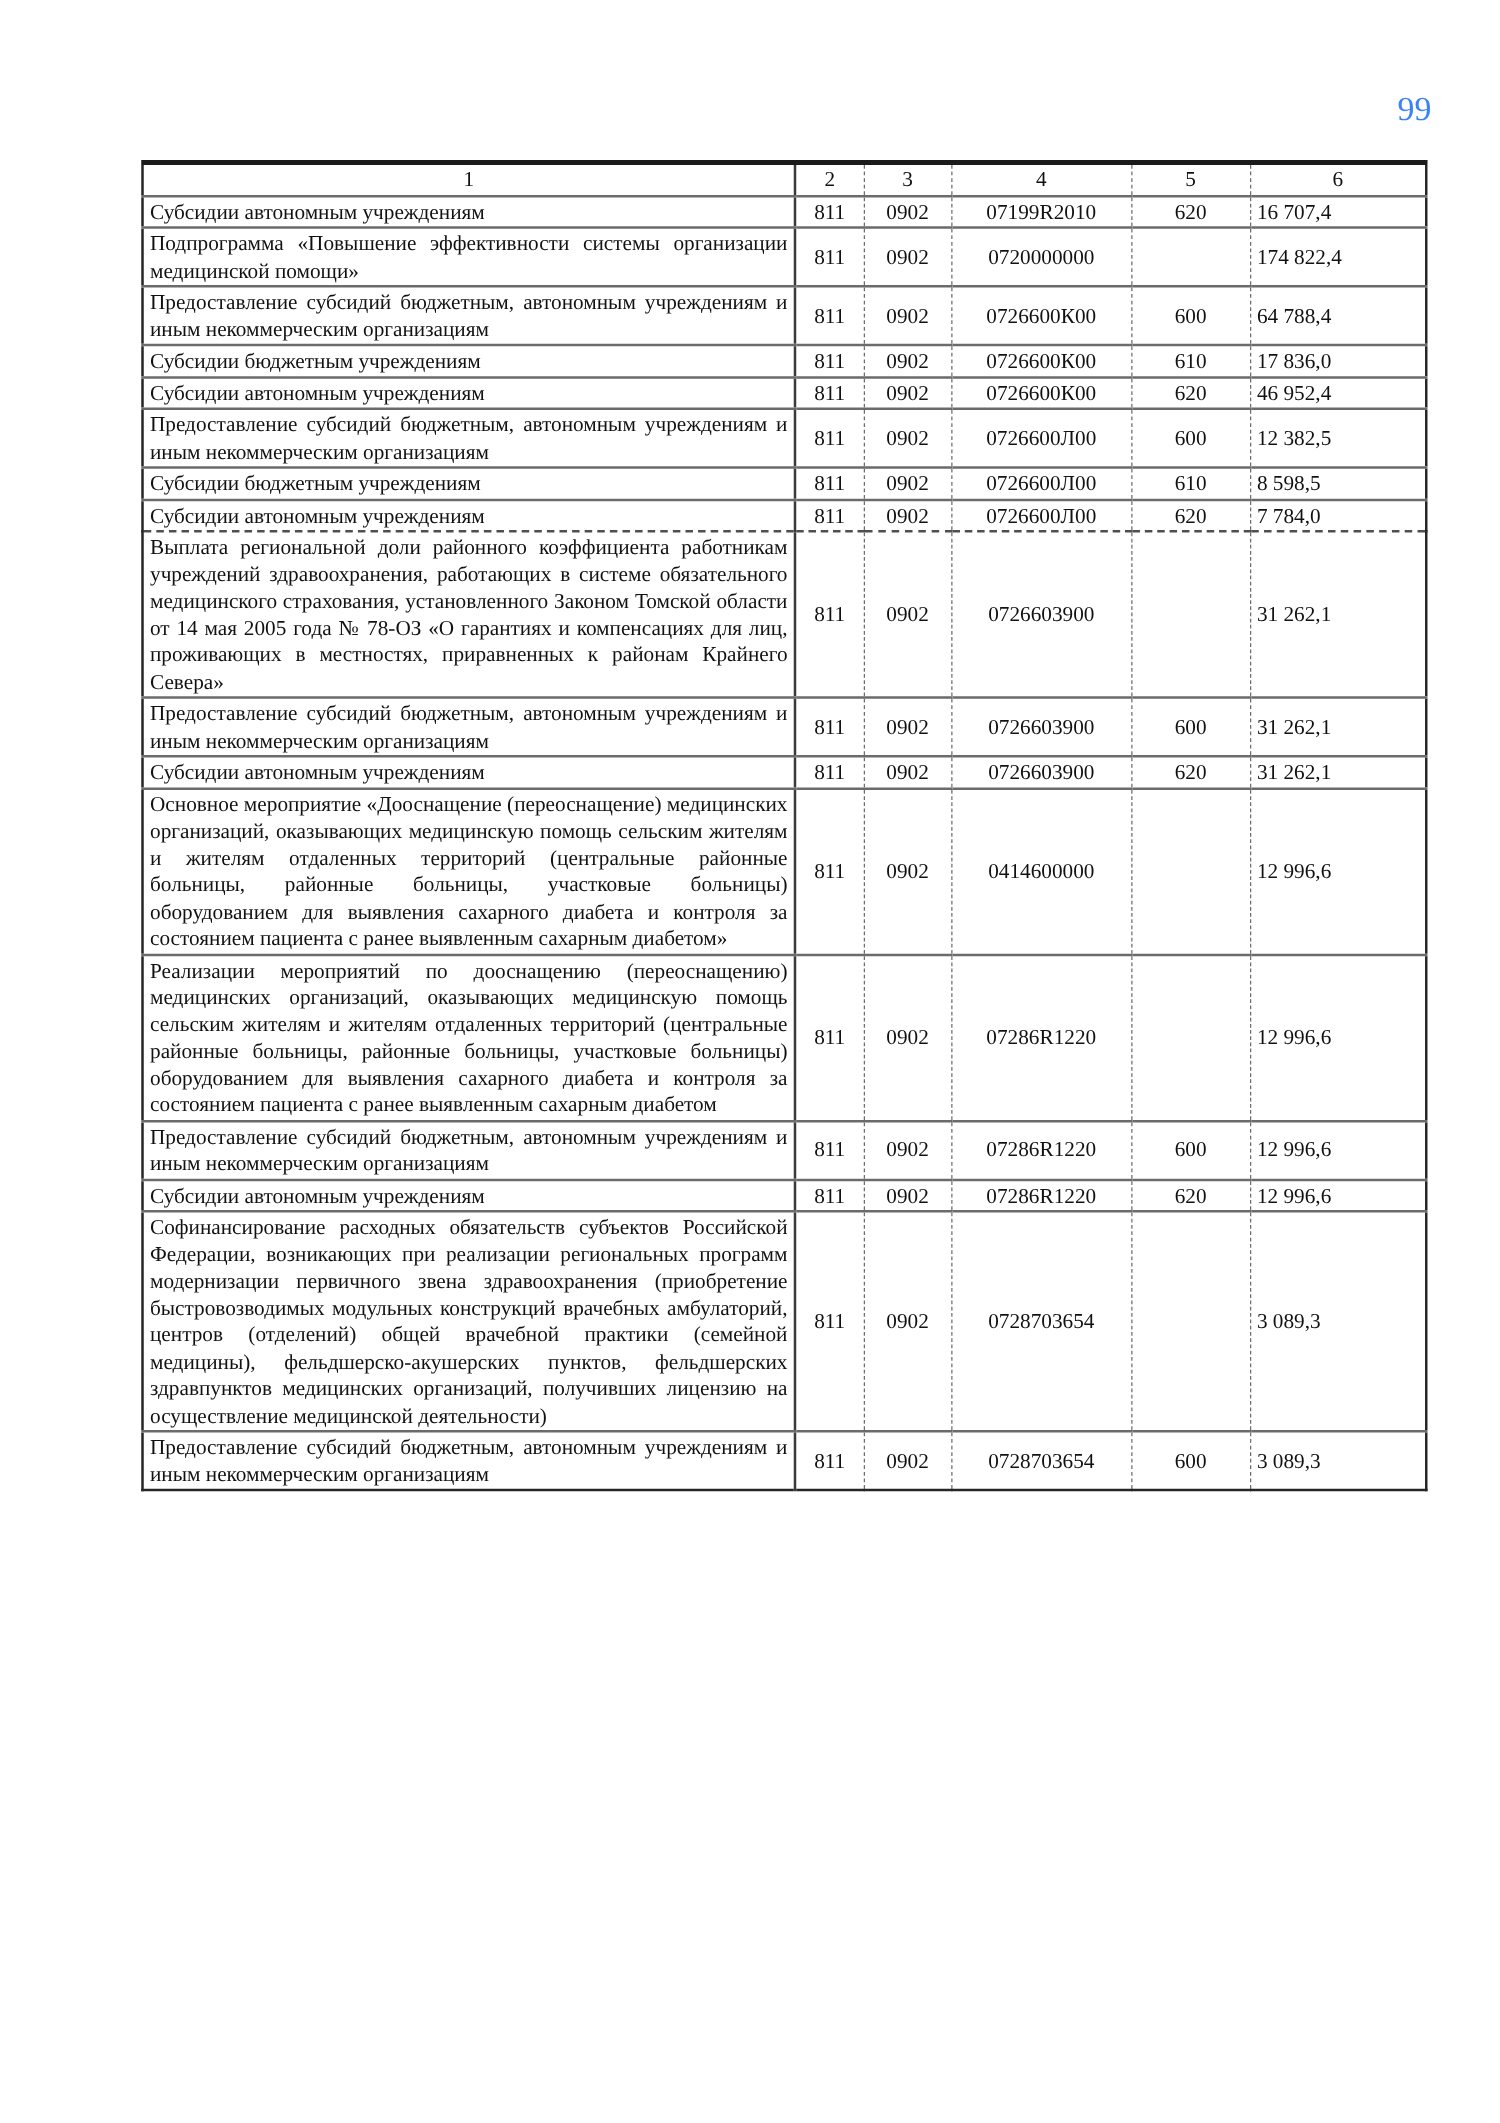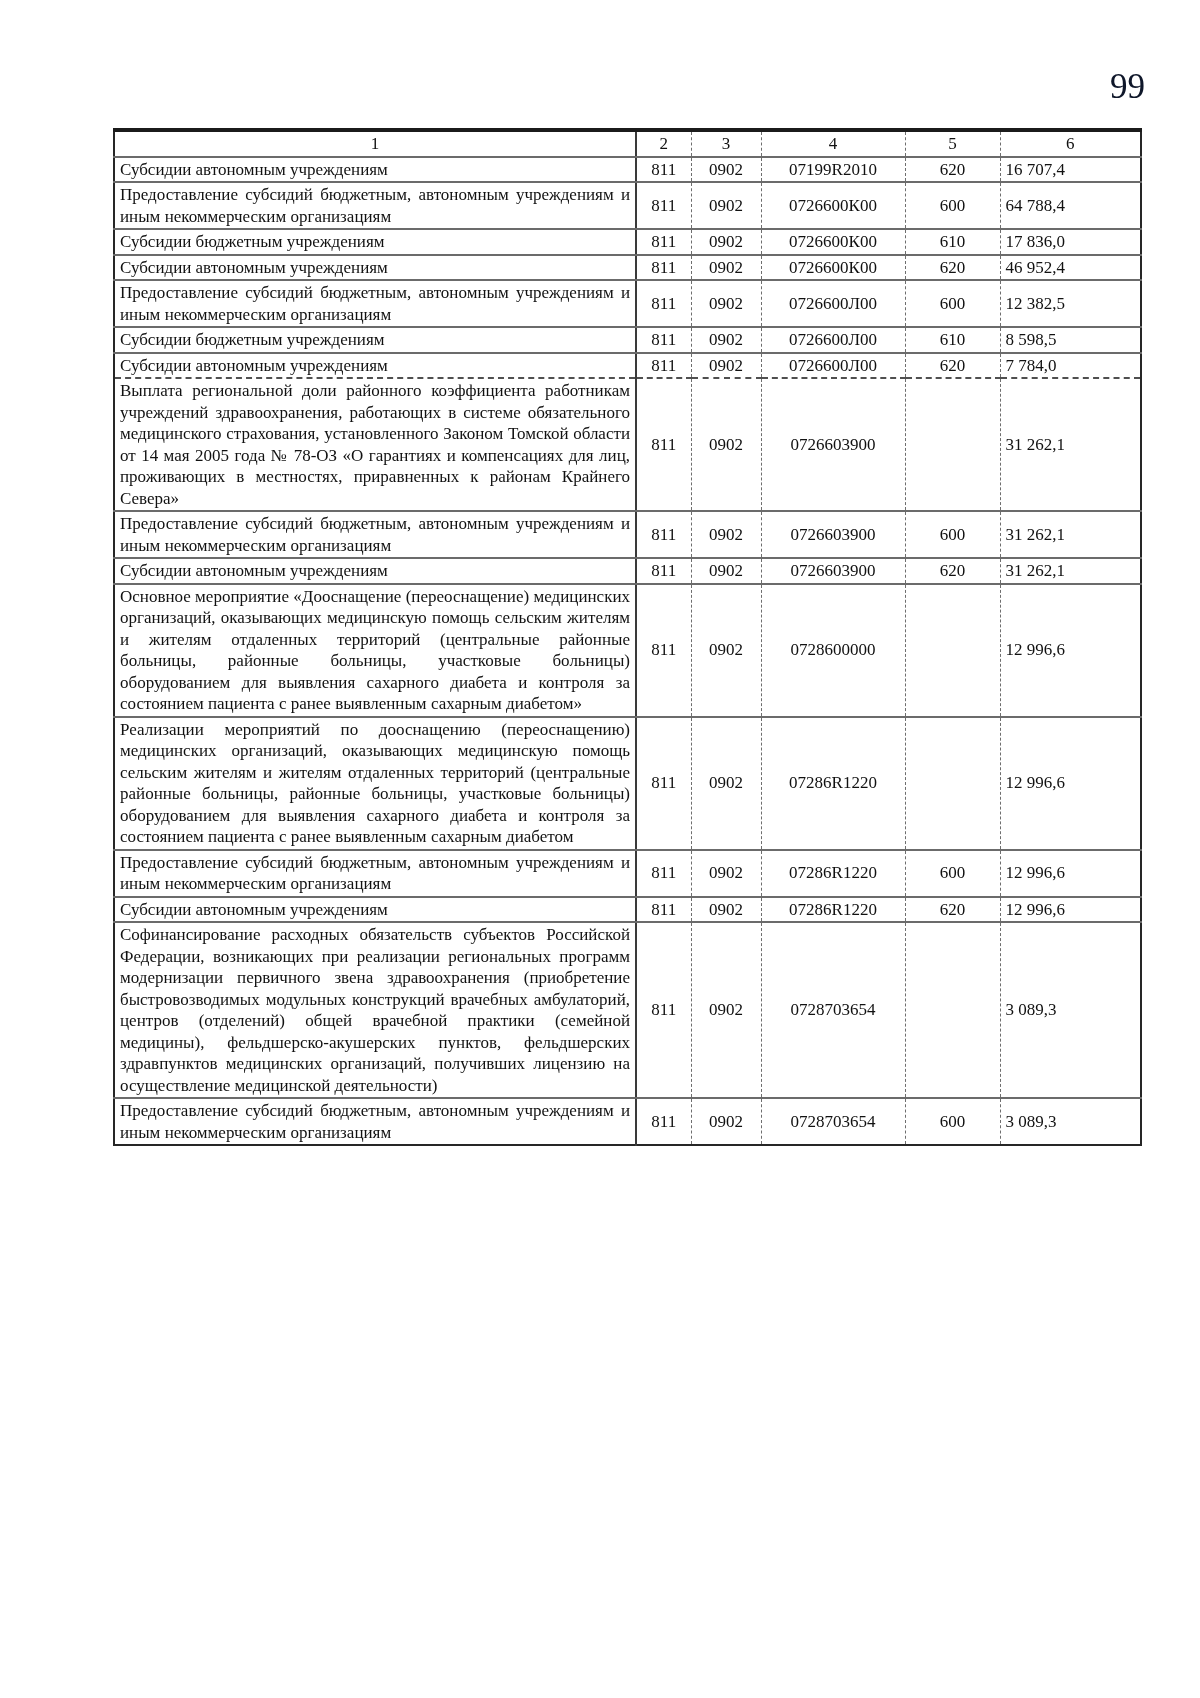--- a/index.html
+++ b/index.html
@@ -13,23 +13,23 @@
     height: 1698px;
     background: #ffffff;
     font-family: "Liberation Serif", "DejaVu Serif", serif;
     color: #111;
     overflow: hidden;
   }
   .page-number {
     position: absolute;
     top: 72px;
     right: 55px;
-    font-size: 35px;
+    font-size: 27px;
     line-height: 30px;
-    color: #0f172a;
+    color: #3b82f6;
   }
   table.budget-table {
     position: absolute;
     left: 113px;
     top: 128px;
     width: 1027px;
     border-collapse: collapse;
     table-layout: fixed;
     border: 2px solid #262626;
     border-top: 4px solid #1b1b1b;
@@ -99,20 +99,28 @@
     <tbody>
         <tr>
           <td class="c1">Субсидии автономным учреждениям</td>
           <td class="c2">811</td>
           <td class="c3">0902</td>
           <td class="c4">07199R2010</td>
           <td class="c5">620</td>
           <td class="c6">16 707,4</td>
         </tr>
         <tr>
+          <td class="c1">Подпрограмма «Повышение эффективности системы организации медицинской помощи»</td>
+          <td class="c2">811</td>
+          <td class="c3">0902</td>
+          <td class="c4">0720000000</td>
+          <td class="c5"></td>
+          <td class="c6">174 822,4</td>
+        </tr>
+        <tr>
           <td class="c1">Предоставление субсидий бюджетным, автономным учреждениям и иным некоммерческим организациям</td>
           <td class="c2">811</td>
           <td class="c3">0902</td>
           <td class="c4">0726600К00</td>
           <td class="c5">600</td>
           <td class="c6">64 788,4</td>
         </tr>
         <tr>
           <td class="c1">Субсидии бюджетным учреждениям</td>
           <td class="c2">811</td>
@@ -174,21 +182,21 @@
           <td class="c2">811</td>
           <td class="c3">0902</td>
           <td class="c4">0726603900</td>
           <td class="c5">620</td>
           <td class="c6">31 262,1</td>
         </tr>
         <tr>
           <td class="c1">Основное мероприятие «Дооснащение (переоснащение) медицинских организаций, оказывающих медицинскую помощь сельским жителям и жителям отдаленных территорий (центральные районные больницы, районные больницы, участковые больницы) оборудованием для выявления сахарного диабета и контроля за состоянием пациента с ранее выявленным сахарным диабетом»</td>
           <td class="c2">811</td>
           <td class="c3">0902</td>
-          <td class="c4">0728600000</td>
+          <td class="c4">0414600000</td>
           <td class="c5"></td>
           <td class="c6">12 996,6</td>
         </tr>
         <tr>
           <td class="c1">Реализации мероприятий по дооснащению (переоснащению) медицинских организаций, оказывающих медицинскую помощь сельским жителям и жителям отдаленных территорий (центральные районные больницы, районные больницы, участковые больницы) оборудованием для выявления сахарного диабета и контроля за состоянием пациента с ранее выявленным сахарным диабетом</td>
           <td class="c2">811</td>
           <td class="c3">0902</td>
           <td class="c4">07286R1220</td>
           <td class="c5"></td>
           <td class="c6">12 996,6</td>

